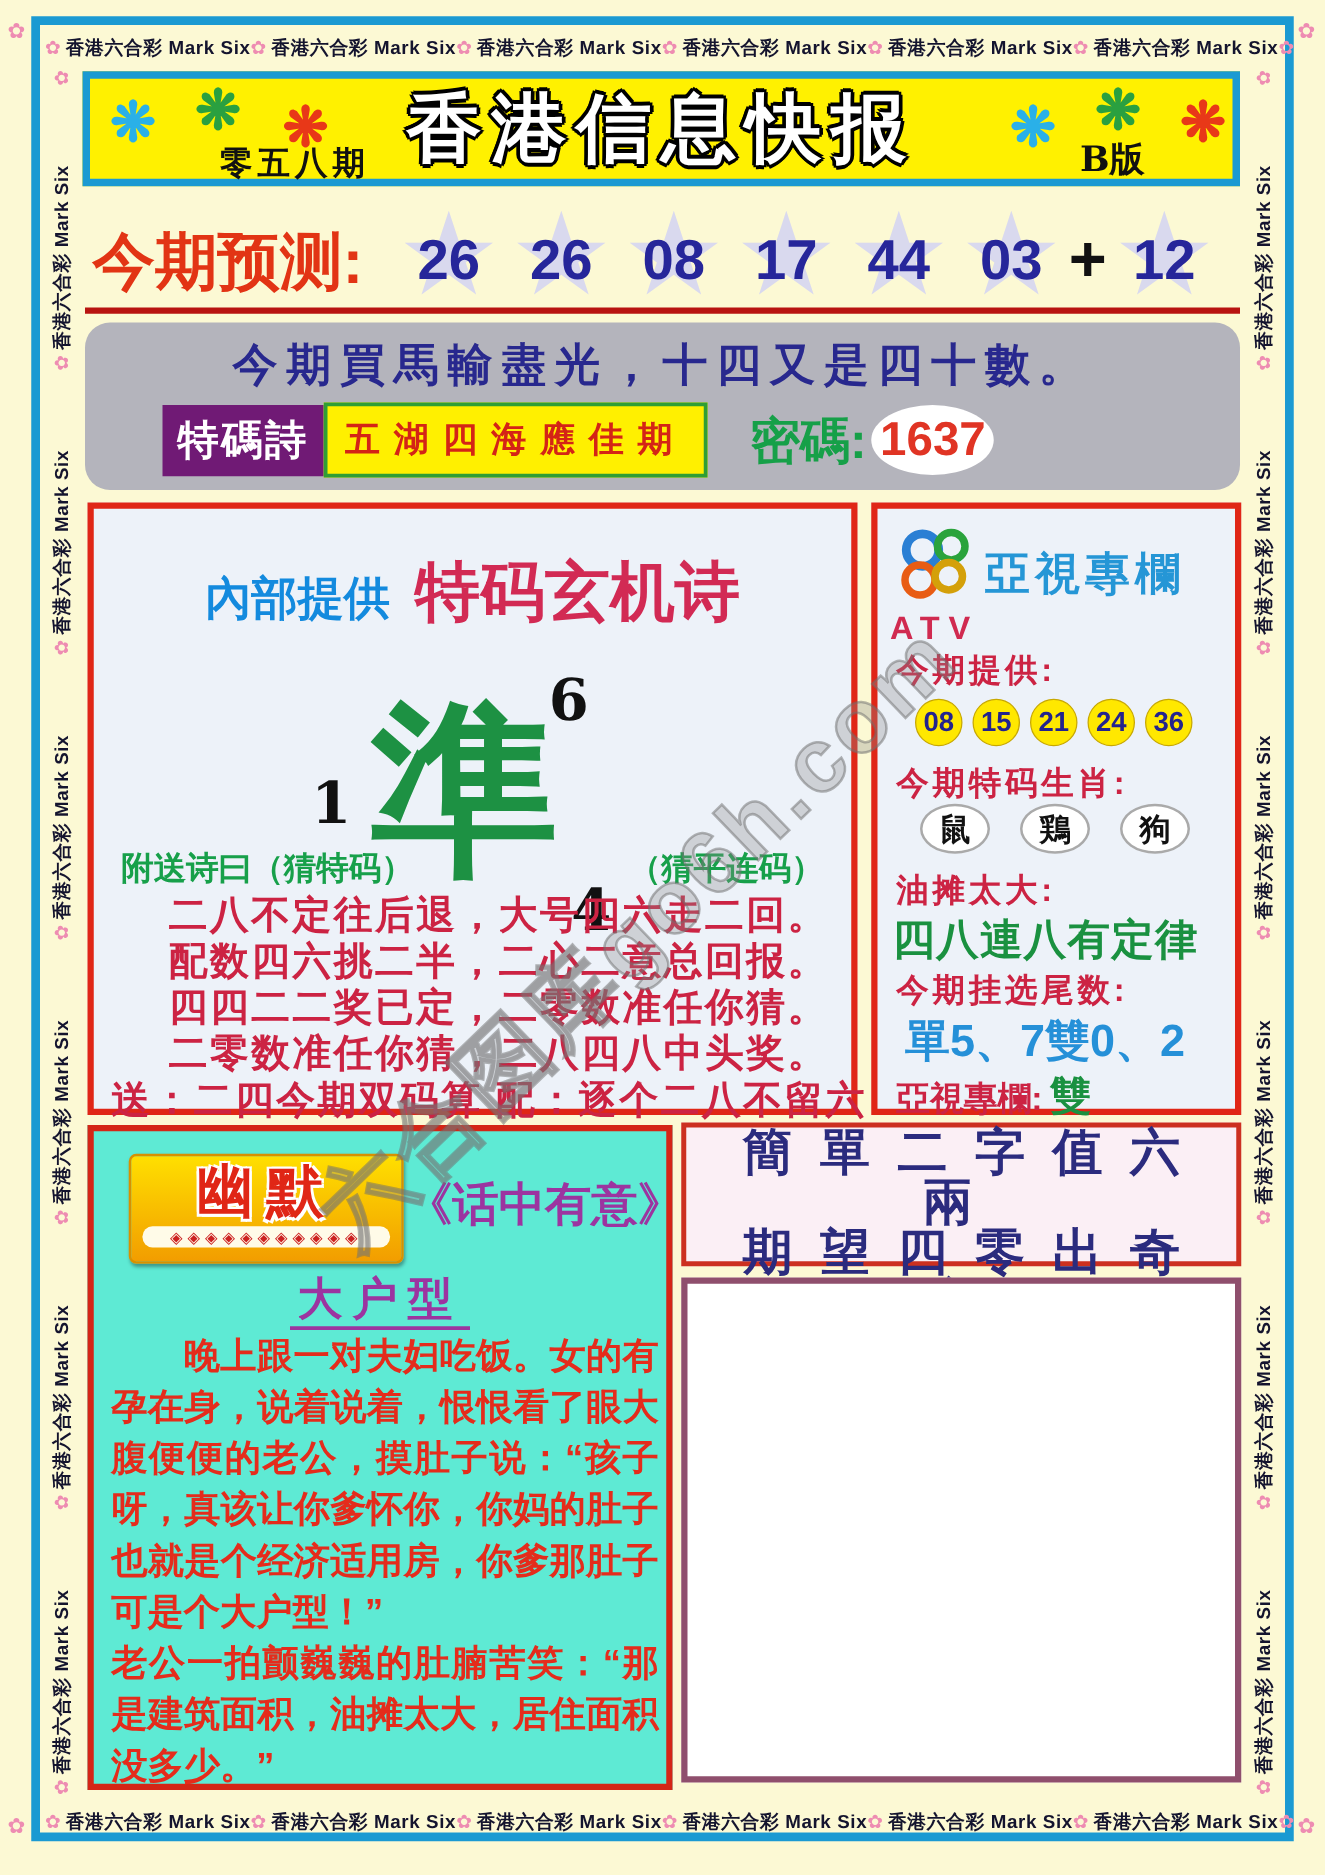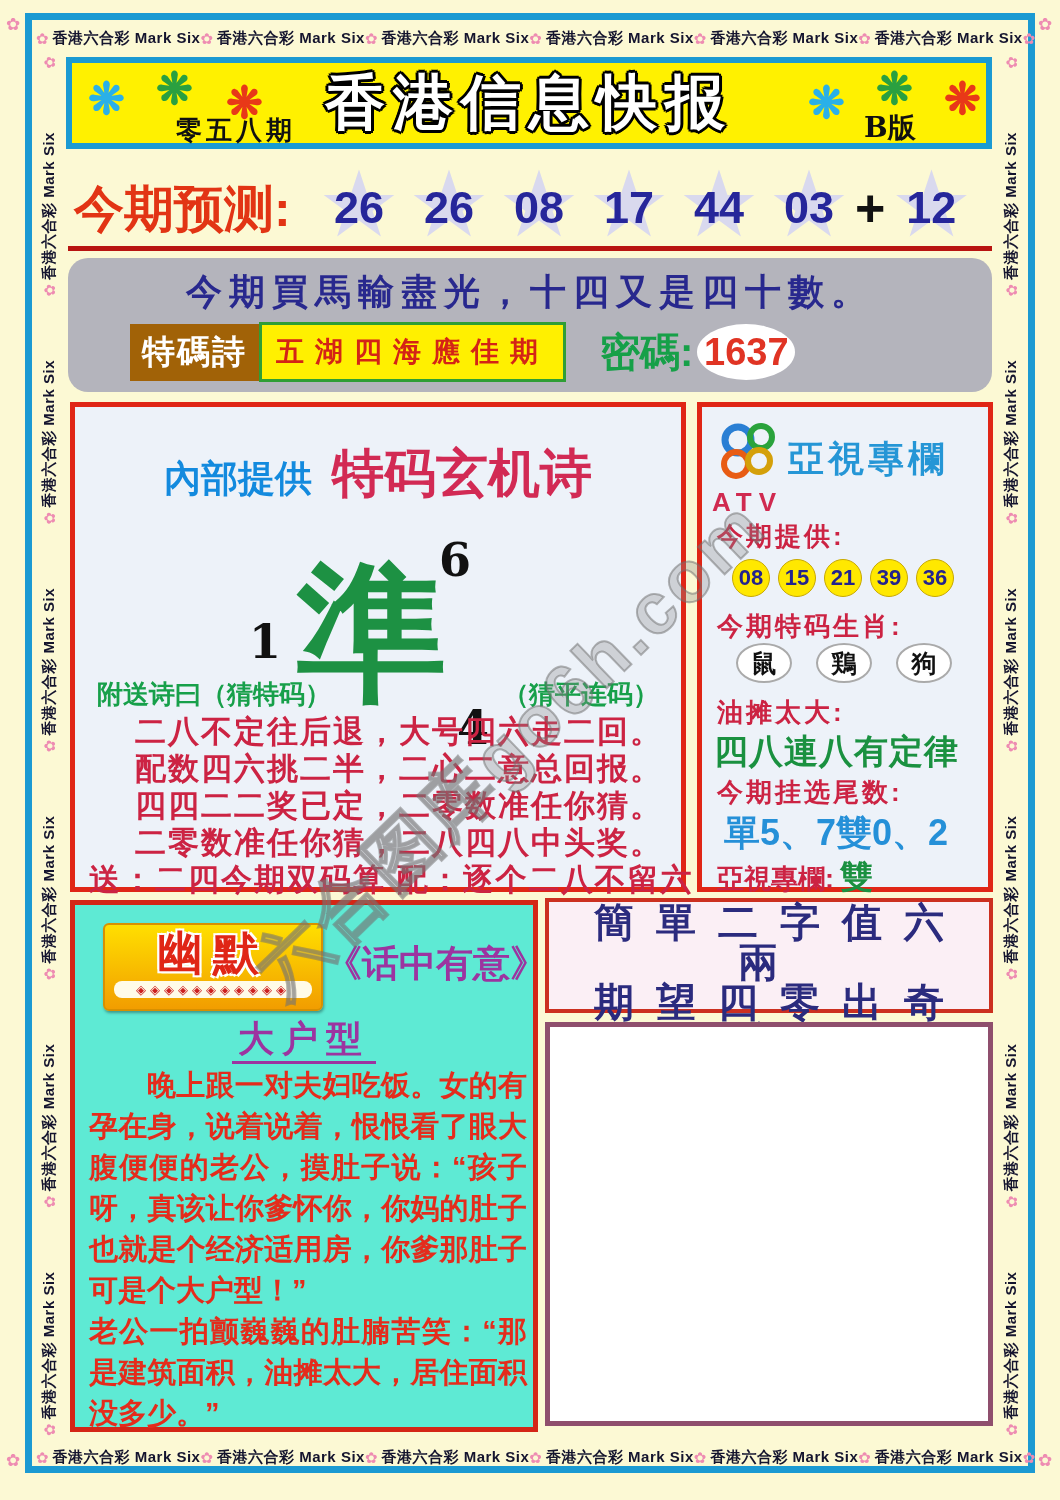--- a/index.html
+++ b/index.html
@@ -31,21 +31,21 @@
   .star-unit{position:relative;width:90px;height:84px;text-align:center;}
   .star-bg{position:absolute;left:0;top:-8px;width:100%;font-size:92px;line-height:92px;color:#d9d9ee;}
   .star-num{position:absolute;left:0;top:16px;width:100%;font-size:45px;font-weight:bold;color:#26269a;}
   .plus{font-size:52px;font-weight:bold;color:#111;margin:0 1px;line-height:84px;}
 
   .red-rule{position:absolute;left:68px;top:246px;width:924px;height:5px;background:#b81410;z-index:6;}
 
   .notice-box{position:absolute;left:68px;top:258px;width:924px;height:134px;background:#b4b4bc;border-radius:20px;z-index:6;}
   .notice-line{margin-top:10px;text-align:center;font-size:36px;font-weight:bold;color:#28288e;letter-spacing:7px;}
   .notice-row{position:absolute;left:62px;top:64px;display:flex;align-items:center;}
-  .tema-label{background:#a16207;color:#fff;font-size:33px;font-weight:bold;padding:6px 12px;letter-spacing:2px;}
+  .tema-label{background:#701a75;color:#fff;font-size:33px;font-weight:bold;padding:6px 12px;letter-spacing:2px;}
   .tema-poem{background:#fff000;border:3px solid #2f9e35;color:#d42416;font-size:28px;font-weight:bold;padding:8px 14px;letter-spacing:11px;}
   .code-label{margin-left:34px;font-size:40px;font-weight:bold;color:#16a048;}
   .code-ellipse{margin-left:4px;width:98px;height:56px;background:#fff;border-radius:50%;display:flex;align-items:center;justify-content:center;}
   .code-value{font-size:38px;font-weight:bold;color:#e03424;}
 
   .panel{position:absolute;background:#edf2f9;border:5px solid #e02616;box-sizing:border-box;z-index:6;}
   .mystic{left:70px;top:402px;width:616px;height:490px;}
   .mh{position:absolute;left:0;width:100%;top:32px;text-align:center;white-space:nowrap;}
   .mh-left{color:#138ade;font-size:37px;font-weight:bold;margin-right:20px;}
   .mh-right{color:#d22a54;font-size:52px;font-weight:bold;}
@@ -311,21 +311,21 @@
       <circle cx="45" cy="40" r="11" fill="none" stroke="#d4a00a" stroke-width="6"></circle>
     </svg>
     <span class="atv-text">ATV</span>
     <span class="atv-title">亞視專欄</span>
 
     <span class="atv-label" style="top:112px">今期提供:</span>
     <div class="atv-circles">
       <span class="ycircle">08</span>
       <span class="ycircle">15</span>
       <span class="ycircle">21</span>
-      <span class="ycircle">39</span>
+      <span class="ycircle">24</span>
       <span class="ycircle">36</span>
     </div>
 
     <span class="atv-label" style="top:202px">今期特码生肖:</span>
     <div class="atv-zodiac">
       <span class="zbadge">鼠</span>
       <span class="zbadge">鶏</span>
       <span class="zbadge">狗</span>
     </div>
 

